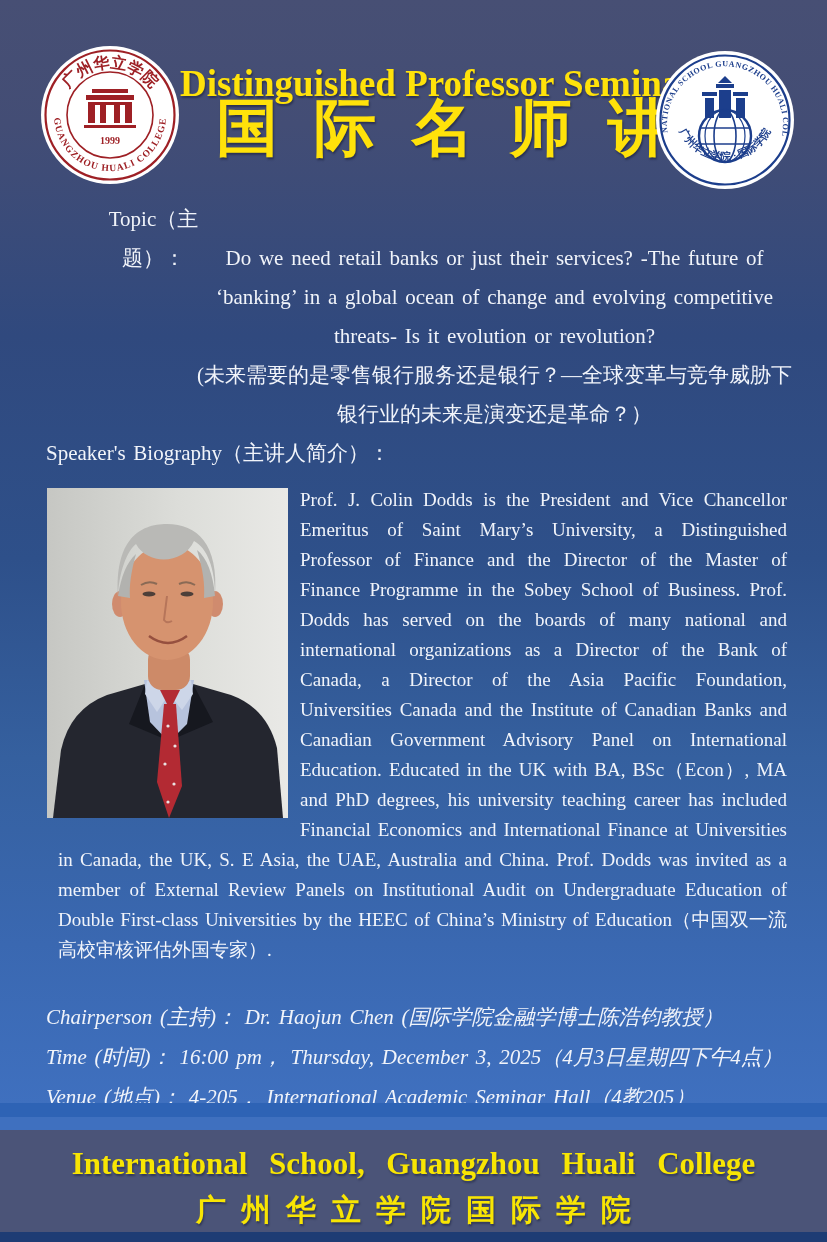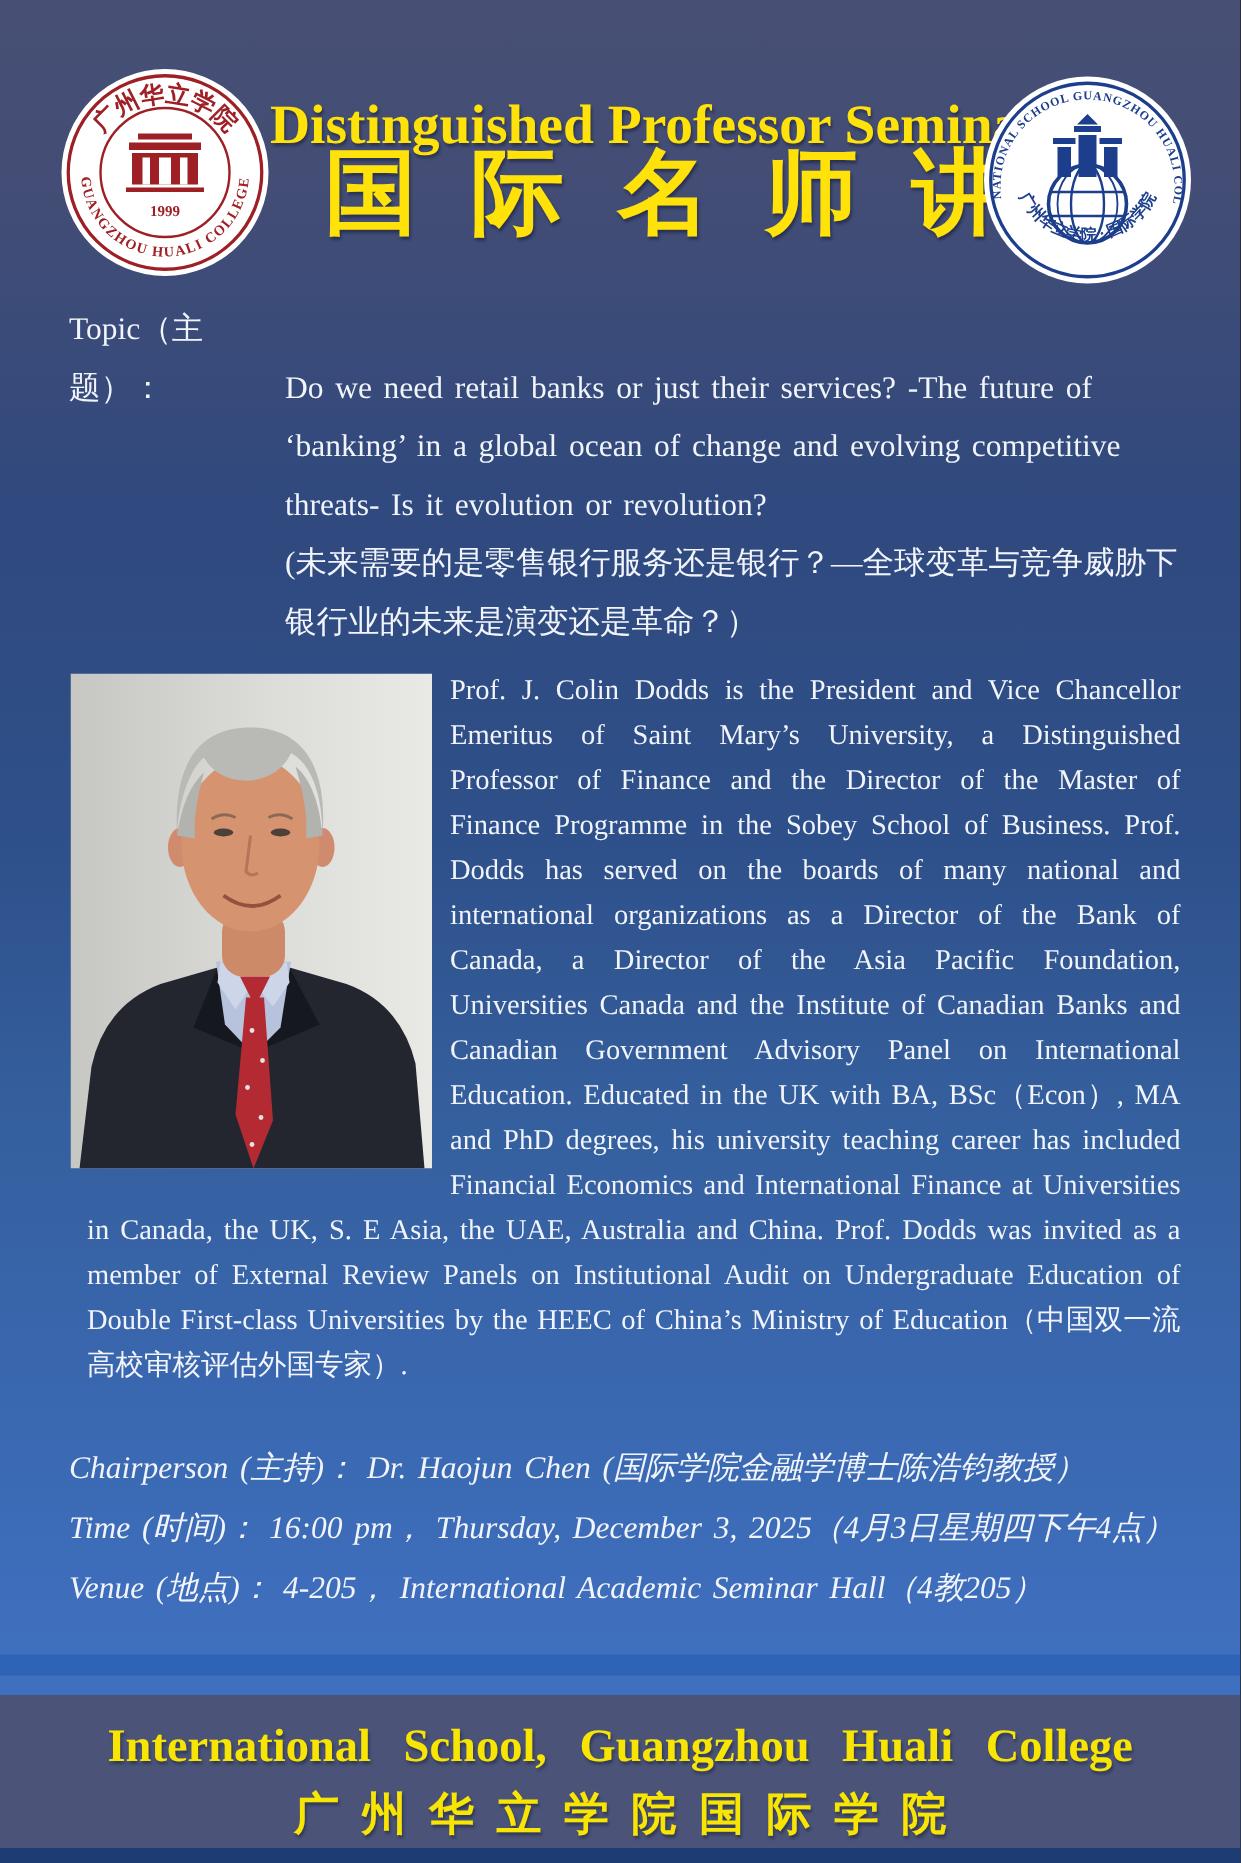--- a/index.html
+++ b/index.html
@@ -23,21 +23,21 @@
   }
   .title-zh{
     font-family:Liberation Mono, monospace;
     font-weight:600;font-size:62px;line-height:56px;color:#ffe20a;
     letter-spacing:.58em;padding-left:.58em;margin-top:1px;
     text-shadow:1px 2px 2px rgba(10,16,40,.45);white-space:nowrap;
   }
   
   .main{padding:2px 28px 0 46px;}
   .row{font-size:21px;line-height:39px;margin:0;word-spacing:.12em;}
-  .hang{padding-left:144px;text-indent:-144px;}
+  .hang{padding-left:144px;text-indent:-144px;text-align:center;}
   .lbl{text-indent:0;}
   .lbl-fixed{display:inline-block;width:144px;text-indent:0;}
   
   .bio{margin-top:4px;}
   .bio:after{content:"";display:block;clear:both;}
   .photo{float:left;width:241px;height:330px;margin:3px 12px 1px 1px;display:block;}
   .bio-text{
     font-size:19px;line-height:30px;margin:12px;text-align:justify;
     word-spacing:.08em;
   }
@@ -133,20 +133,21 @@
         <textPath href="#seal-r-bot" startOffset="50%" text-anchor="middle">广州华立学院 · 国际学院</textPath>
       </text>
     </svg>
   </div>
 
   <div class="main">
 
     <p class="row hang"><span class="lbl lbl-fixed">Topic（主题）：</span><span>Do we need retail banks or just their services? -The future of ‘banking’ in a global ocean of change and evolving competitive threats- Is it evolution or revolution?</span><br><span>(未来需要的是零售银行服务还是银行？—全球变革与竞争威胁下银行业的未来是演变还是革命？）</span></p>
 
 
+    <p class="row"><span class="lbl">Speaker's Biography（主讲人简介）：</span></p>
 
     <div class="bio">
 
       <svg class="photo" viewBox="0 0 241 330">
         <defs>
           <linearGradient id="pbg" x1="0" y1="0" x2="1" y2="0">
             <stop offset="0" stop-color="#c6c7c3"></stop>
             <stop offset="0.55" stop-color="#dcddd9"></stop>
             <stop offset="1" stop-color="#e9e9e6"></stop>
           </linearGradient>

